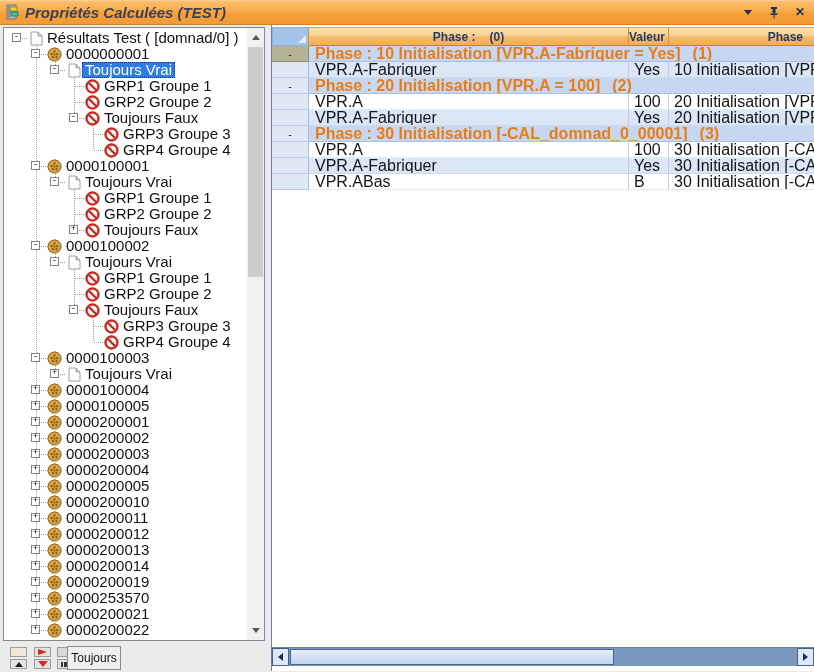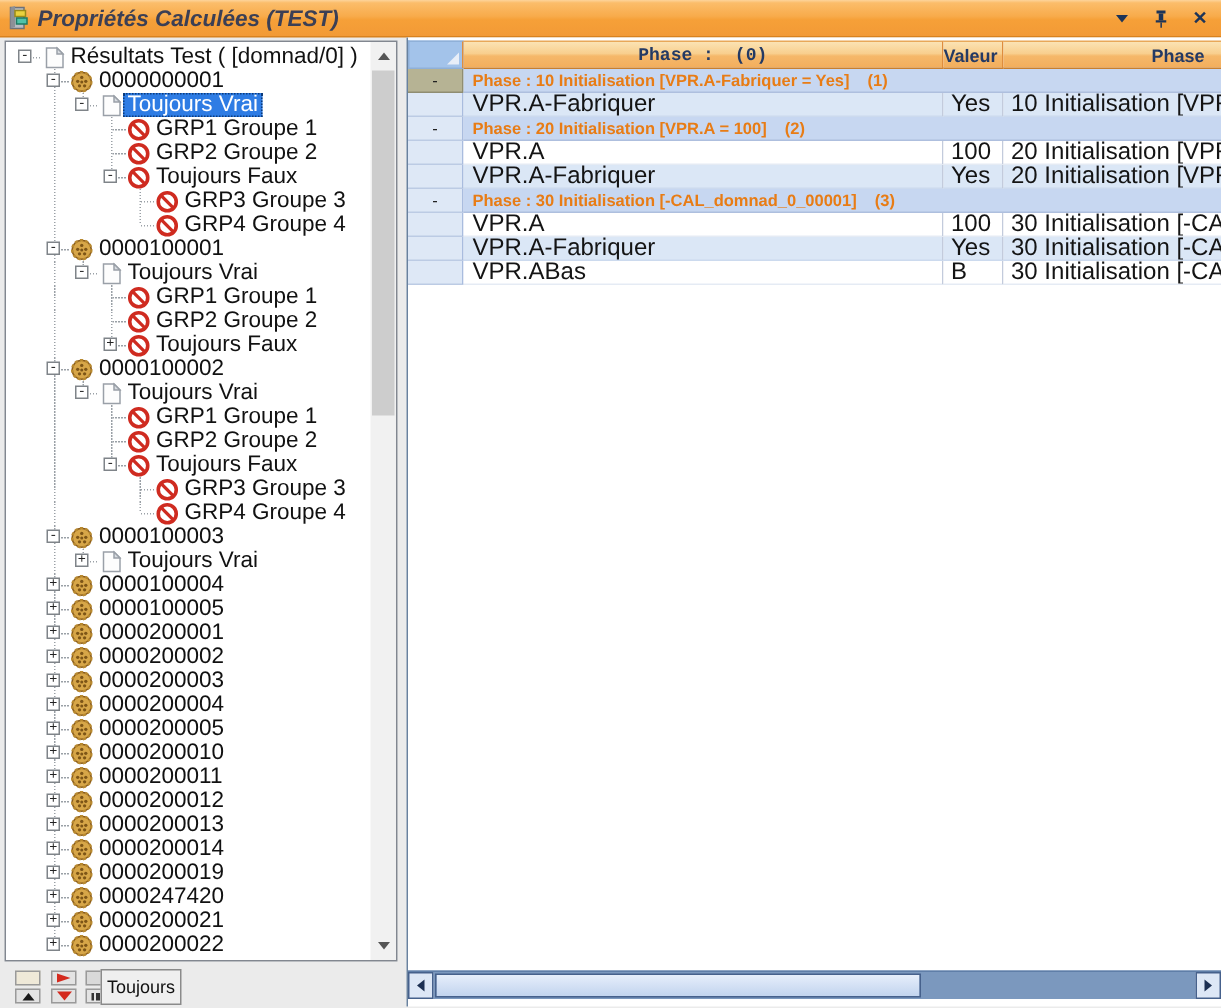--- a/index.html
+++ b/index.html
@@ -63,29 +63,29 @@
     border-left:1px solid #69819e;box-sizing:border-box;overflow:hidden;}
   .grid{position:absolute;left:0;top:2px;right:0;}
   .gh{display:flex;height:19px;}
   .gh-corner{width:37px;flex:none;background:#a3c3ea;border:1px solid #8fb0d8;border-right:1px solid #de8d3e;
     box-sizing:border-box;position:relative;}
   .gh-corner .corner-tri{position:absolute;right:2px;bottom:2px;width:0;height:0;
     border-left:8px solid transparent;border-bottom:8px solid #e8eef8;}
   .gh-cell{background:linear-gradient(to bottom,#fbe3b4 0%,#f8cf8e 45%,#f5b86a 55%,#f3ae5c 100%);
     border-right:1px solid #de8d3e;border-bottom:1px solid #c87f2e;border-top:1px solid #e8a859;
     box-sizing:border-box;display:flex;align-items:center;font-size:12px;font-weight:600;color:#243a64;}
-  .gh-phase0{width:320px;flex:none;justify-content:center;gap:14px;font-family:Liberation Mono, monospace;}
+  .gh-phase0{width:320px;flex:none;justify-content:center;gap:14px;}
   .gh-valeur{width:40px;flex:none;justify-content:flex-start;}
   .gh-phase{flex:1;justify-content:flex-end;padding-right:11px;border-right:none;}
   .g-row{display:flex;height:16px;}
   .ind{width:37px;flex:none;background:#dee8f6;border-right:1px solid #a9bcde;border-bottom:1px solid #bccbe4;
     box-sizing:border-box;display:flex;align-items:center;justify-content:center;font-size:11px;color:#222;}
   .ind.current{background:#b6b394;border-right-color:#8f8d72;border-bottom-color:#8f8d72;}
   .grp-cell{flex:1;background:#c7d7f1;display:flex;align-items:center;padding-left:6px;
-    border-bottom:1px solid #aebfde;font-size:11px;font-weight:bold;color:#e87c15;white-space:nowrap;overflow:hidden;}
+    border-bottom:1px solid #aebfde;font-size:16px;font-weight:bold;color:#e87c15;white-space:nowrap;overflow:hidden;}
   .grp-count{margin-left:12px;}
   .d-cell{display:flex;align-items:center;font-size:16px;color:#141414;box-sizing:border-box;
     white-space:nowrap;overflow:hidden;border-bottom:1px solid rgba(170,190,220,.30);}
   .d-name{width:320px;flex:none;padding-left:6px;border-right:1px solid #c3cbdc;}
   .d-val{width:40px;flex:none;padding-left:5px;border-right:1px solid #c3cbdc;}
   .d-phase{flex:1;padding-left:5px;}
   .row-white .d-cell{background:#ffffff;}
   .row-blue .d-cell{background:#dbe7f6;}
 
   
@@ -856,21 +856,21 @@
               <circle cx="7.5" cy="7.5" r="6.4" fill="#d7a648" stroke="#8a5c1c"></circle>
               <circle cx="7.5" cy="7.5" r="6.4" fill="none" stroke="#b98a30" stroke-width="1.6" stroke-dasharray="2 1.6"></circle>
               <circle cx="7.5" cy="4.6" r="1.1" fill="#7d5517"></circle>
               <circle cx="4.8" cy="7.2" r="1.1" fill="#7d5517"></circle>
               <circle cx="10.2" cy="7.2" r="1.1" fill="#7d5517"></circle>
               <circle cx="6" cy="10.2" r="1.1" fill="#7d5517"></circle>
               <circle cx="9.4" cy="10.2" r="1.1" fill="#7d5517"></circle>
               <circle cx="7.5" cy="7.6" r="1" fill="#7d5517"></circle>
             </svg>
           </span>
-          <span class="tree-label">0000247420</span>
+          <span class="tree-label">0000253570</span>
         </div>
         <div class="tree-row">
           <span class="guide"></span>
           <span class="conn">
             <i class="dotv vt"></i>
             <i class="dotv vb"></i>
             <i class="doth hs"></i>
             <span class="expander">+</span>
           </span>
           <span class="node-icon">

